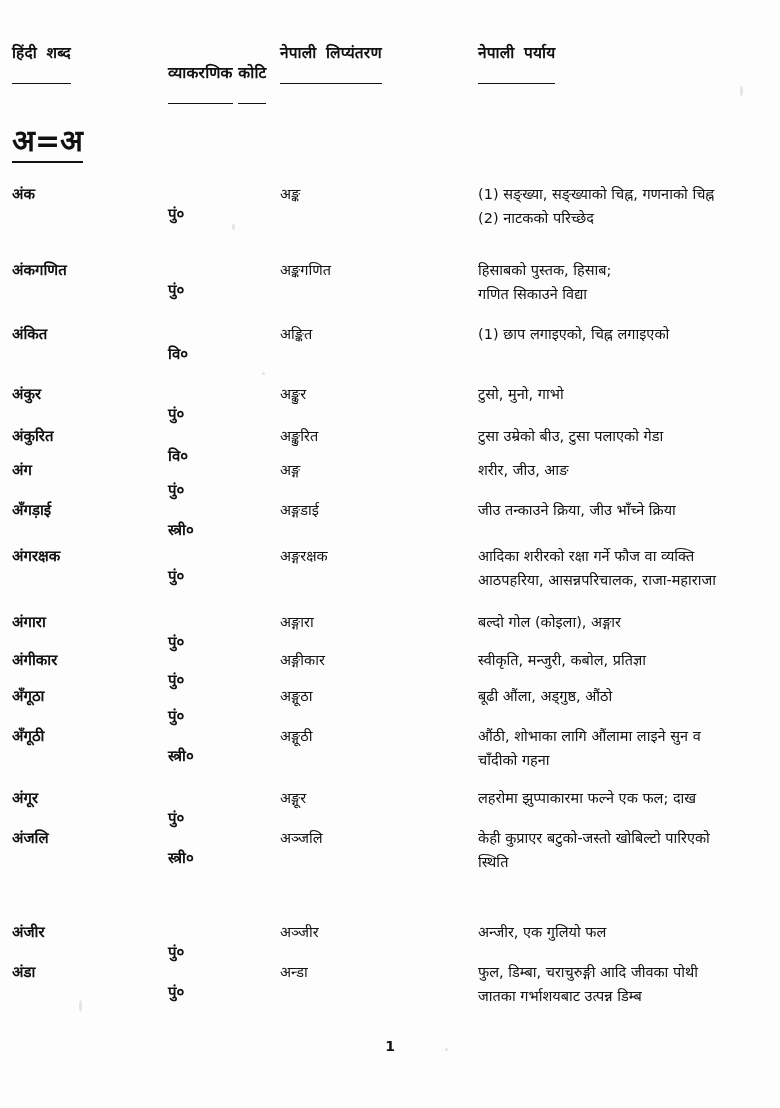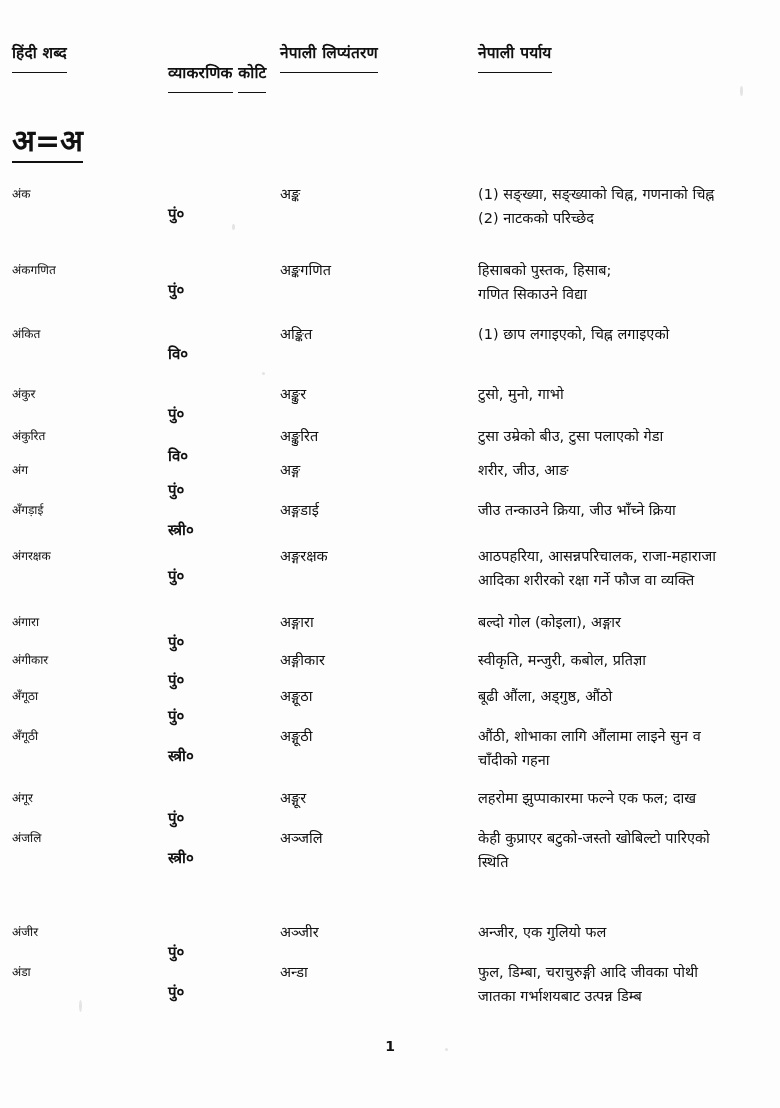--- a/index.html
+++ b/index.html
@@ -33,22 +33,23 @@
     height: 70px;
   }
   .header-row .hdr {
     font-size: 15.5px;
     font-weight: 700;
     line-height: 22px;
     letter-spacing: 0.2px;
   }
   .header-row .hdr span.u {
     border-bottom: 1.6px solid #111;
-    padding-bottom: 8px;
+    padding-bottom: 18px;
     display: inline-block;
+    font-family: Liberation Mono, monospace;
   }
   .hdr-wrap-2 { display: block; }
 
   
   .section-head {
     position: absolute;
     left: 12px;
     top: 124px;
     font-size: 30px;
     font-weight: 700;
@@ -59,21 +60,21 @@
 
   
   .entry {
     position: absolute;
     left: 0; right: 0;
   }
   .entry .cell {
     font-size: 14.5px;
     line-height: 24px;
   }
-  .entry .w  { font-weight: 400; font-size: 12px; }
+  .entry .w  { font-weight: 700; font-size: 15px; }
   .entry .c  { font-weight: 700; font-size: 15px; }
   .entry .t  { font-weight: 400; font-size: 14.5px; }
   .entry .d  { font-weight: 400; font-size: 14.5px; }
   .entry .d .dline { display: block; white-space: nowrap; }
 
   
   .page-number {
     position: absolute;
     left: 0;
     right: 0;
@@ -177,22 +178,22 @@
         <div class="col-trans cell t">अङ्गडाई</div>
         <div class="col-def cell d">
           <span class="dline">जीउ तन्काउने क्रिया, जीउ भाँच्ने क्रिया</span>
         </div>
       </div>
       <div class="entry" style="top: 544px;">
         <div class="col-word cell w">अंगरक्षक</div>
         <div class="col-cat cell c">पुं०</div>
         <div class="col-trans cell t">अङ्गरक्षक</div>
         <div class="col-def cell d">
+          <span class="dline">आदिका शरीरको रक्षा गर्ने फौज वा व्यक्ति</span>
           <span class="dline">आठपहरिया, आसन्नपरिचालक, राजा-महाराजा</span>
-          <span class="dline">आदिका शरीरको रक्षा गर्ने फौज वा व्यक्ति</span>
         </div>
       </div>
       <div class="entry" style="top: 610px;">
         <div class="col-word cell w">अंगारा</div>
         <div class="col-cat cell c">पुं०</div>
         <div class="col-trans cell t">अङ्गारा</div>
         <div class="col-def cell d">
           <span class="dline">बल्दो गोल (कोइला), अङ्गार</span>
         </div>
       </div>

